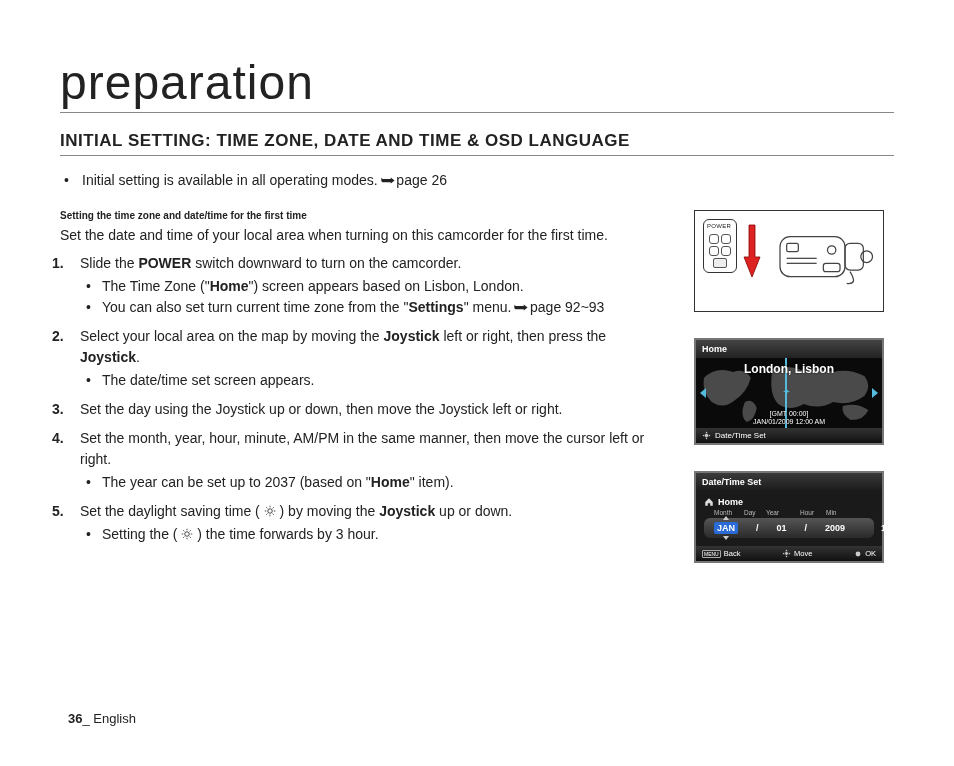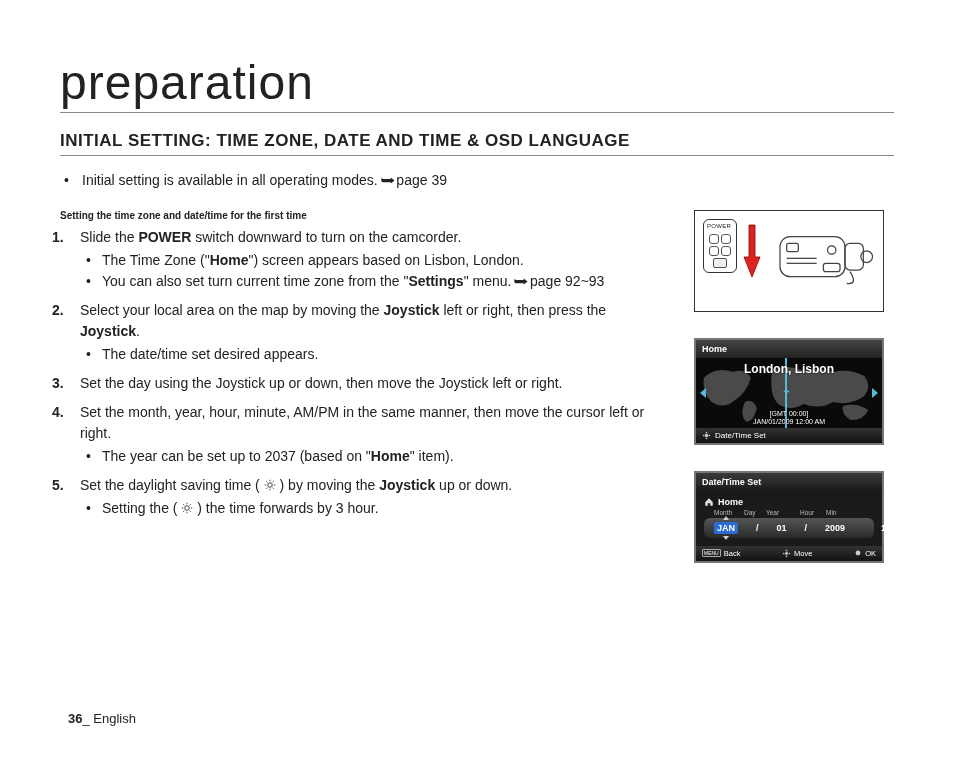--- a/index.html
+++ b/index.html
@@ -186,21 +186,21 @@
   .osd2-datebar .sel::before { top:-6px; border-bottom:4px solid #ccc; }
   .osd2-datebar .sel::after { bottom:-6px; border-top:4px solid #ccc; }
   .osd2-datebar .dst { margin-left: auto; }
   .osd2-footer {
     background: linear-gradient(#333,#111);
     padding: 3px 6px;
     display: flex; justify-content: space-between; align-items: center;
     font-size: 7.5px;
   }
   .osd2-footer .chip {
-    display: flex; align-items: flex-start; gap: 3px;
+    display: flex; align-items: flex-end; gap: 3px;
   }
   .osd2-footer .menubox {
     font-size: 5px; border: 1px solid #aaa; padding: 0 1px; border-radius: 1px;
   }
 
   .page-num {
     position: absolute;
     bottom: 40px;
     left: 68px;
     font-size: 13px;
@@ -209,44 +209,45 @@
 </style>
 </head>
 <body>
 
 <h1 class="page-title">preparation</h1>
 
 <h2 class="section-heading">INITIAL SETTING: TIME ZONE, DATE AND TIME &amp; OSD LANGUAGE</h2>
 
 <ul class="intro-list">
   <li>
-    <span>Initial setting is available in all operating modes. </span><span class="arrow">➥</span><span>page 39</span>
+    <span>Initial setting is available in all operating modes. </span><span class="arrow">➥</span><span>page 26</span>
   </li>
 </ul>
 
 <div class="content-row">
   <div class="text-col">
     <h3 class="sub-heading">Setting the time zone and date/time for the first time</h3>
+    <p class="sub-intro">Set the date and time of your local area when turning on this camcorder for the first time.</p>
 
     <ol class="steps">
       <li>
         <span>Slide the </span><span class="bold">POWER</span><span> switch downward to turn on the camcorder.</span>
         <ul class="sub-bullets">
           <li>
             <span>The Time Zone ("</span><span class="bold">Home</span><span>") screen appears based on Lisbon, London.</span>
           </li>
           <li>
             <span>You can also set turn current time zone from the "</span><span class="bold">Settings</span><span>" menu. </span><span class="arrow">➥</span><span>page 92~93</span>
           </li>
         </ul>
       </li>
       <li>
         <span>Select your local area on the map by moving the </span><span class="bold">Joystick</span><span> left or right, then press the </span><span class="bold">Joystick</span><span>.</span>
         <ul class="sub-bullets">
-          <li>The date/time set desired appears.</li>
+          <li>The date/time set screen appears.</li>
         </ul>
       </li>
       <li>Set the day using the Joystick up or down, then move the Joystick left or right.</li>
       <li>
         <span>Set the month, year, hour, minute, AM/PM in the same manner, then move the cursor left or right.</span>
         <ul class="sub-bullets">
           <li>
             <span>The year can be set up to 2037 (based on "</span><span class="bold">Home</span><span>" item).</span>
           </li>
         </ul>

